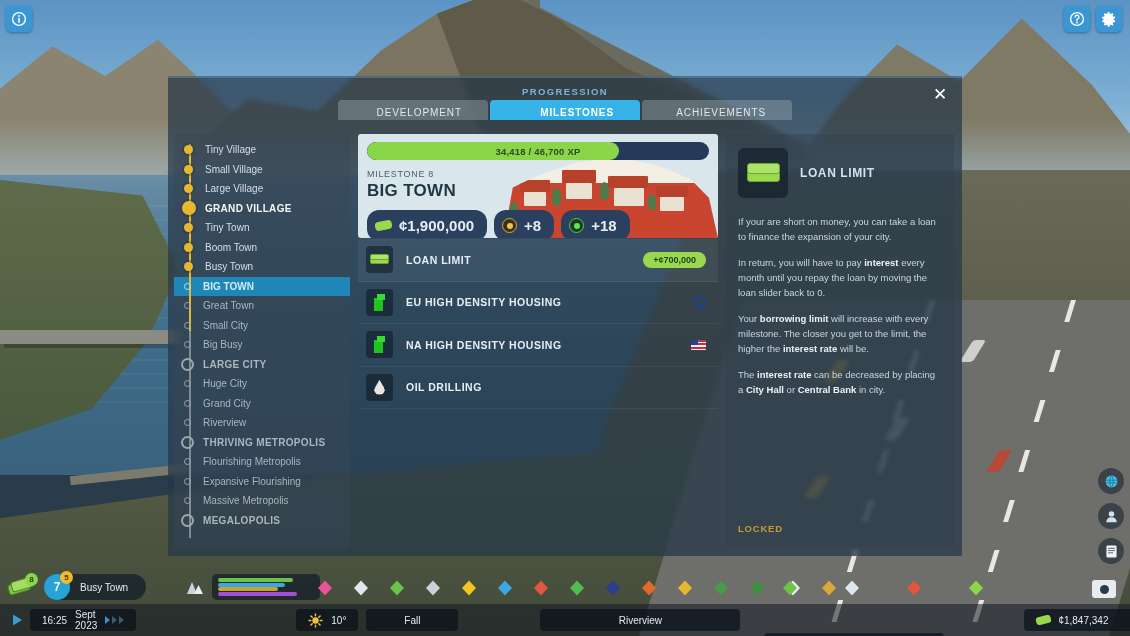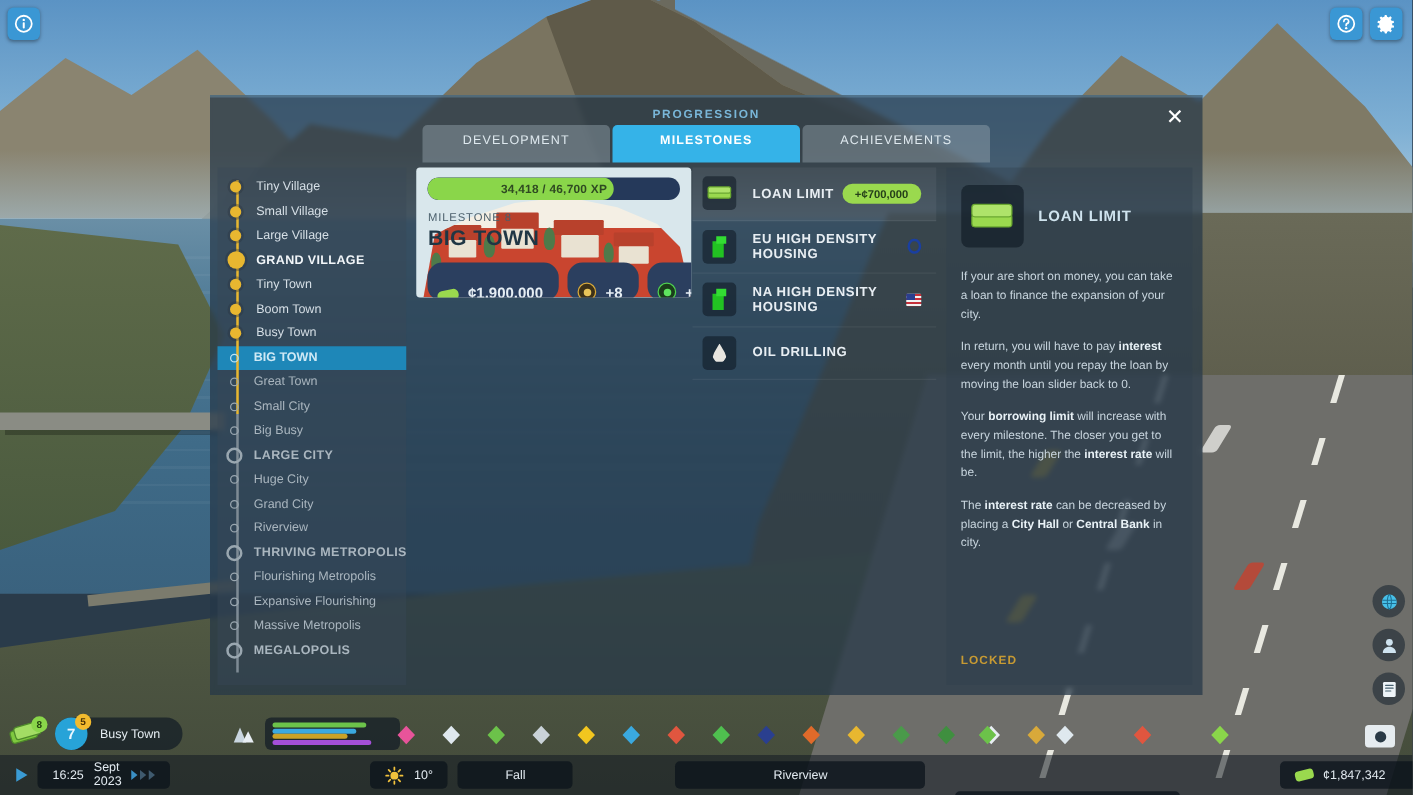--- a/index.html
+++ b/index.html
@@ -121,24 +121,24 @@
   #close-button{
     position:absolute; right:12px; top:6px; width:20px; height:20px;
     color:#fff; font-size:17px; line-height:20px; text-align:center;
     cursor:pointer; font-family:"DejaVu Sans", sans-serif;
   }
   .tabs{
     position:absolute; left:0; right:0; top:22px;
     display:flex; justify-content:center; gap:2px;
   }
   .tab{
-    padding:7px 26px 12px; font-size:10px; letter-spacing:.9px;
+    padding:7px 26px 2px; font-size:10px; letter-spacing:.9px;
     color:#dfe9ef; background:rgba(150,165,175,.45);
     border-radius:4px 4px 0 0; cursor:pointer; font-weight:500;
-    min-width:150px; text-align:center;
+    min-width:150px; text-align:right;
   }
   .tab.active{ background:#35b3e8; color:#fff; font-weight:bold; }
 
   .modal-body{
     position:absolute; left:0; top:50px; right:0; bottom:0;
     display:flex; padding:6px 8px 8px 6px; gap:8px;
   }
 
   
   #milestone-list{
@@ -167,21 +167,21 @@
   .ms-row.current{ background:#1e87b8; }
   .ms-row.current .label{ color:#cfe9f5; font-weight:bold; }
   .ms-row.current .node{ border-color:#bfe4f4; }
   .ms-connector{
     position:absolute; left:14.5px; top:10px; bottom:10px; width:2px;
     background:linear-gradient(to bottom,#e8b730 0%,#e8b730 47.5%,#7e8b95 47.5%,#7e8b95 100%);
     z-index:1;
   }
 
   
-  #milestone-detail{ flex:1 1 auto; display:flex; flex-direction:row; gap:1px; }
+  #milestone-detail{ flex:1 1 auto; display:flex; flex-direction:column; gap:1px; }
   .ms-card{
     position:relative; height:104px; background:#d9e7ec; border-radius:3px;
     overflow:hidden; padding:8px 9px;
   }
   .ms-card .art{
     position:absolute; right:0; bottom:0; width:228px; height:84px;
     background:linear-gradient(to bottom,#f4efe4 0 34%, #c9452f 34% 100%);
     clip-path:polygon(6% 100%, 10% 40%, 22% 24%, 38% 10%, 56% 4%, 74% 14%, 88% 30%, 96% 52%, 100% 100%);
   }
   .ms-card .art i{
@@ -198,22 +198,22 @@
     border-radius:9px;
   }
   .xpbar .txt{
     position:absolute; inset:0; display:flex; align-items:center; justify-content:center;
     font-size:9.5px; color:#2f4a22; font-weight:bold; letter-spacing:.2px;
   }
   .ms-num{ position:relative; z-index:3; margin-top:9px; font-size:9px; color:#4a5f6b; letter-spacing:.7px; }
   .ms-name{ position:relative; z-index:3; margin-top:2px; font-size:17px; font-weight:bold; color:#1f3644; letter-spacing:.3px; }
   .pills{ position:relative; z-index:3; display:flex; gap:7px; margin-top:9px; }
   .pill{
-    display:flex; align-items:flex-end; gap:7px; height:31px; padding:0 13px 0 8px;
-    background:#2b3f5f; border-radius:12px; color:#e6eef4; font-size:12px; font-weight:bold;
+    display:flex; align-items:center; gap:7px; height:31px; padding:0 13px 0 8px;
+    background:#2b3f5f; border-radius:12px; color:#e6eef4; font-size:15px; font-weight:bold;
   }
   .pill .glyph{ width:15px; height:15px; border-radius:50%; flex:0 0 auto;
     display:flex; align-items:center; justify-content:center; }
   .pill .cash{ width:17px; height:9px; border-radius:3px; background:#9ad94e; transform:rotate(-12deg); border-radius:4px; }
   .pill .gold{ background:#3d3118; border:1.5px solid #d8a93a; }
   .pill .gold::after{ content:""; width:6px;height:6px;border-radius:50%;background:#e8c45a; }
   .pill .green{ background:#1b3d1b; border:1.5px solid #4fd14f; }
   .pill .green::after{ content:""; width:6px;height:6px;border-radius:50%;background:#5fe45f; }
 
   .rewards{ flex:1 1 auto; display:flex; flex-direction:column; }

